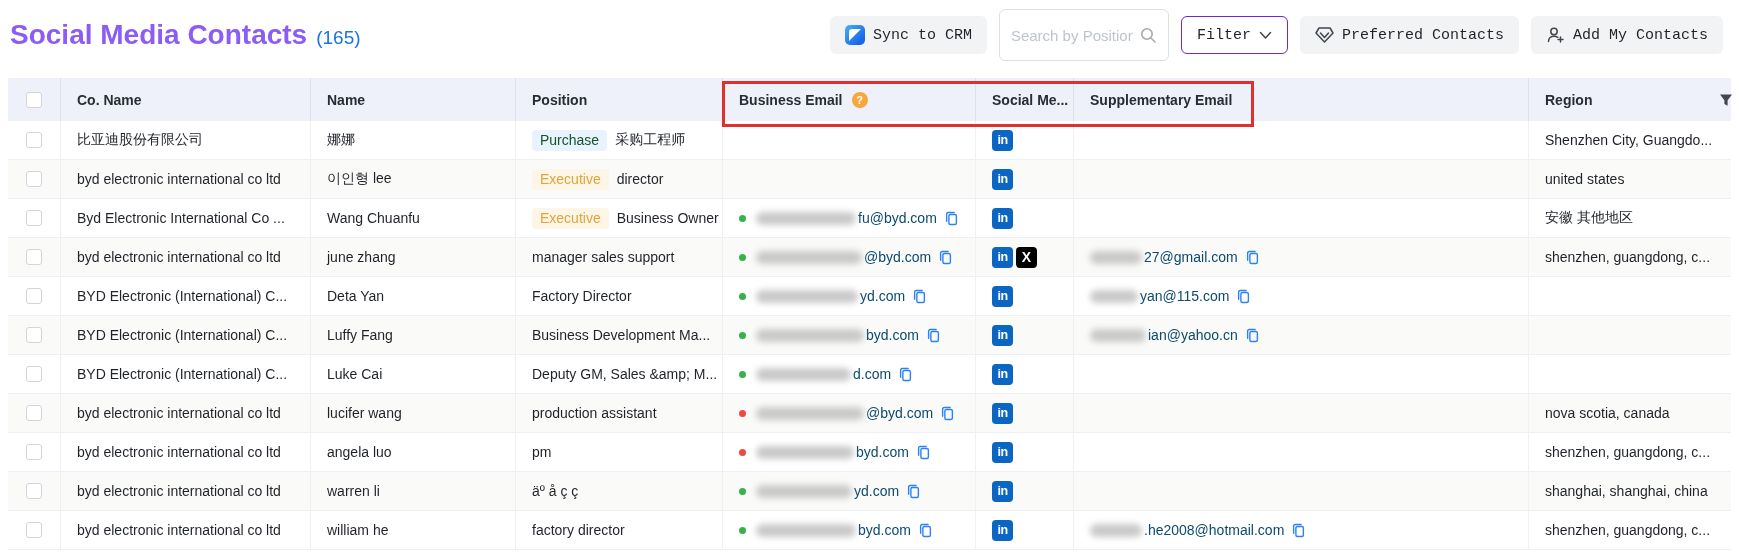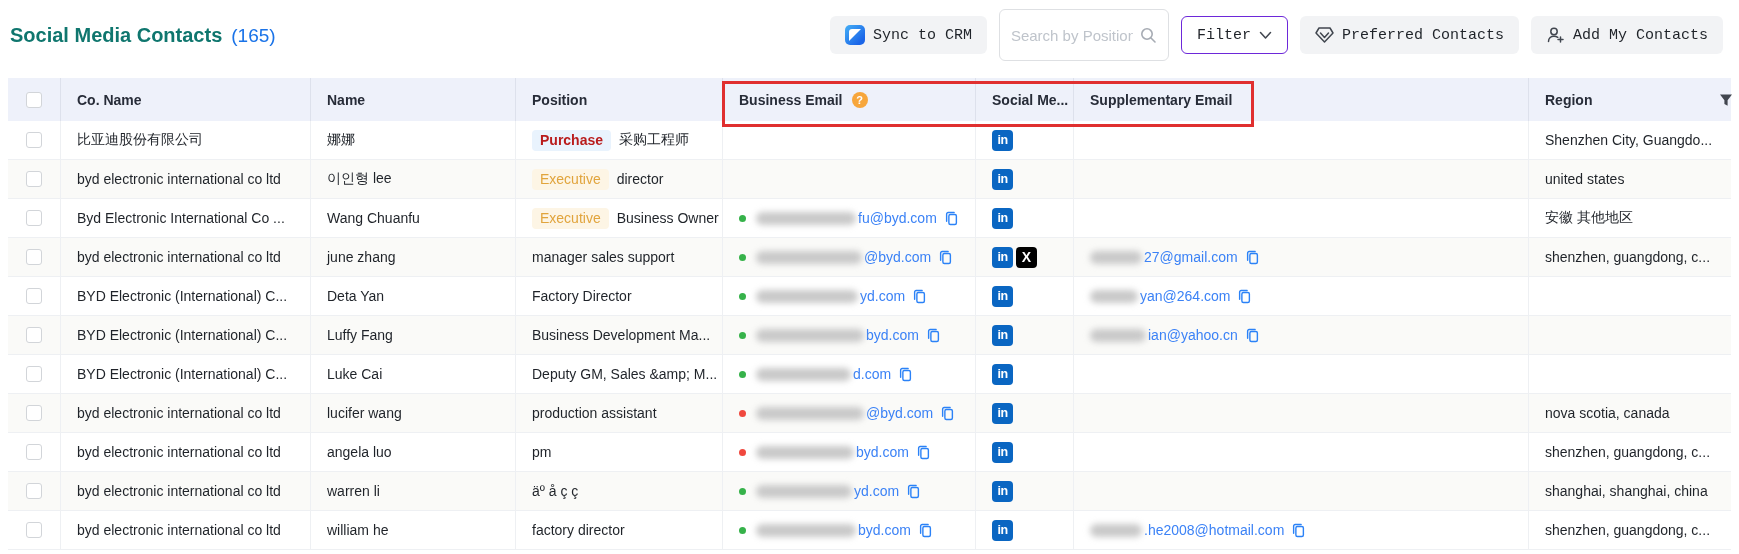--- a/index.html
+++ b/index.html
@@ -13,21 +13,21 @@
 
   
   .topbar {
     height: 70px;
     padding: 0 16px 0 10px;
     display: flex;
     align-items: center;
     justify-content: space-between;
   }
   .title-wrap { display: flex; align-items: baseline; gap: 9px; }
-  .page-title { font-size: 20px; font-weight: bold; color: #0f766e; }
+  .page-title { font-size: 28px; font-weight: bold; color: #8b5cf6; }
   .count { font-size: 19px; color: #1a73e8; }
 
   .actions { display: flex; align-items: center; gap: 12px; }
   .btn {
     height: 38px;
     display: inline-flex;
     align-items: center;
     gap: 8px;
     padding: 0 15px;
     border-radius: 6px;
@@ -124,40 +124,40 @@
   }
 
   .tag {
     display: inline-block;
     padding: 2px 8px 3px 8px;
     border-radius: 4px;
     font-size: 14px;
     margin-right: 8px;
     flex: 0 0 auto;
   }
-  .tag-blue   { background: #e9f3fd; color: #b91c1c; font-weight: bold; }
+  .tag-blue   { background: #e9f3fd; color: #14532d; }
   .tag-orange { background: #fdf5e5; color: #e1a43c; }
 
   .dot {
     width: 7px; height: 7px; border-radius: 50%;
     margin-right: 10px; flex: 0 0 auto;
   }
   .dot-green { background: #36b24a; }
   .dot-red   { background: #f0483e; }
 
   .blur {
     display: inline-block;
     height: 13px;
     border-radius: 7px;
     background: #c9c9c9;
     filter: blur(3px);
     margin-right: 2px;
     flex: 0 0 auto;
   }
-  .email-text { color: #3b82f6; }
+  .email-text { color: #0c4a6e; }
 
   .copy-btn { margin-left: 7px; display: inline-flex; cursor: pointer; flex: 0 0 auto; }
 
   .badge {
     width: 21px; height: 21px;
     border-radius: 4px;
     display: inline-flex;
     align-items: center;
     justify-content: center;
     color: #fff;
@@ -408,21 +408,21 @@
               <path d="M10.8 1.6 H4.4 A1.6 1.6 0 0 0 2.8 3.2 V11" stroke="#2b82f7" stroke-width="1.5" stroke-linecap="round"></path>
               <rect x="5.2" y="3.8" width="8" height="10.6" rx="1.6" stroke="#2b82f7" stroke-width="1.5"></rect>
             </svg>
           </span>
         </div>
         <div class="td col-social">
           <span class="badge badge-li">in</span>
         </div>
         <div class="td col-supp">
           <span class="blur" style="width: 48px;"></span>
-          <span class="email-text">yan@264.com</span>
+          <span class="email-text">yan@115.com</span>
           <span class="copy-btn">
             <svg width="15" height="15" viewBox="0 0 16 16" fill="none">
               <path d="M10.8 1.6 H4.4 A1.6 1.6 0 0 0 2.8 3.2 V11" stroke="#2b82f7" stroke-width="1.5" stroke-linecap="round"></path>
               <rect x="5.2" y="3.8" width="8" height="10.6" rx="1.6" stroke="#2b82f7" stroke-width="1.5"></rect>
             </svg>
           </span>
         </div>
         <div class="td col-region">
           <span></span>
         </div>

